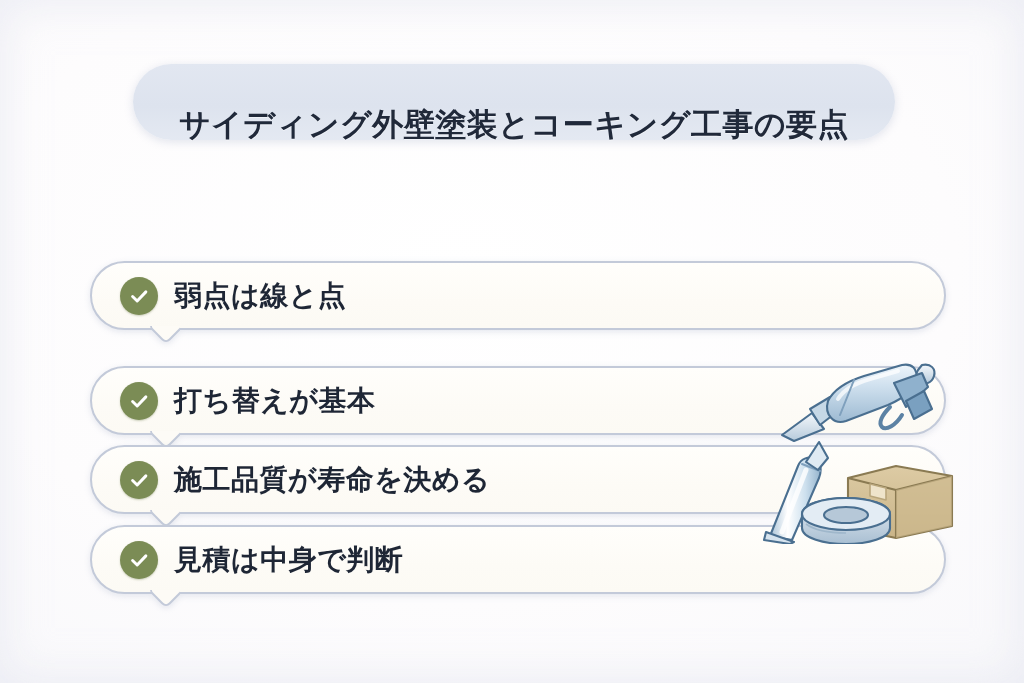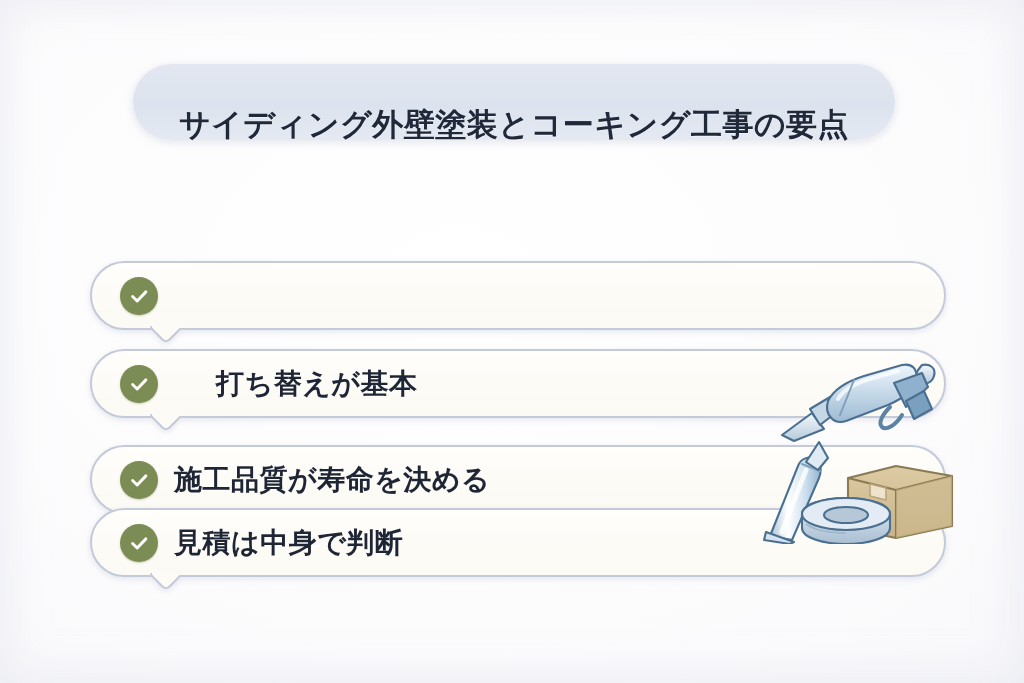--- a/index.html
+++ b/index.html
@@ -72,23 +72,23 @@
     box-sizing: border-box;
     border: 2.5px solid #c3cad9;
     border-radius: 36px;
     background: linear-gradient(180deg, #fffefb 0%, #fdfbf6 60%, #fcfaf4 100%);
     display: flex;
     align-items: center;
     padding-left: 28px;
     filter: drop-shadow(0 2px 3px rgba(198, 204, 219, 0.45));
   }
   .bubble-1 { top: 261px; }
-  .bubble-2 { top: 349px; gap: 42px; }
+  .bubble-2 { top: 366px; }
   .bubble-3 { top: 445px; }
-  .bubble-4 { top: 508px; }
+  .bubble-4 { top: 525px; }
 
   
   .tail {
     position: absolute;
     left: 58px;
     bottom: -15px;
     width: 30px;
     height: 17px;
     overflow: hidden;
   }
@@ -159,20 +159,21 @@
 
   <div class="bubble-list">
 
     <div class="bubble bubble-1">
       <div class="tail"></div>
       <div class="check">
         <svg width="22" height="22" viewBox="0 0 24 24" aria-hidden="true">
           <path d="M5 12.5 L10 17.5 L19.5 7.5" fill="none" stroke="#ffffff" stroke-width="3.2" stroke-linecap="round" stroke-linejoin="round"></path>
         </svg>
       </div>
+      <div class="bubble-label">弱点は線と点</div>
     </div>
 
     <div class="bubble bubble-2">
       <div class="tail"></div>
       <div class="check">
         <svg width="22" height="22" viewBox="0 0 24 24" aria-hidden="true">
           <path d="M5 12.5 L10 17.5 L19.5 7.5" fill="none" stroke="#ffffff" stroke-width="3.2" stroke-linecap="round" stroke-linejoin="round"></path>
         </svg>
       </div>
       <div class="bubble-label">打ち替えが基本</div>

